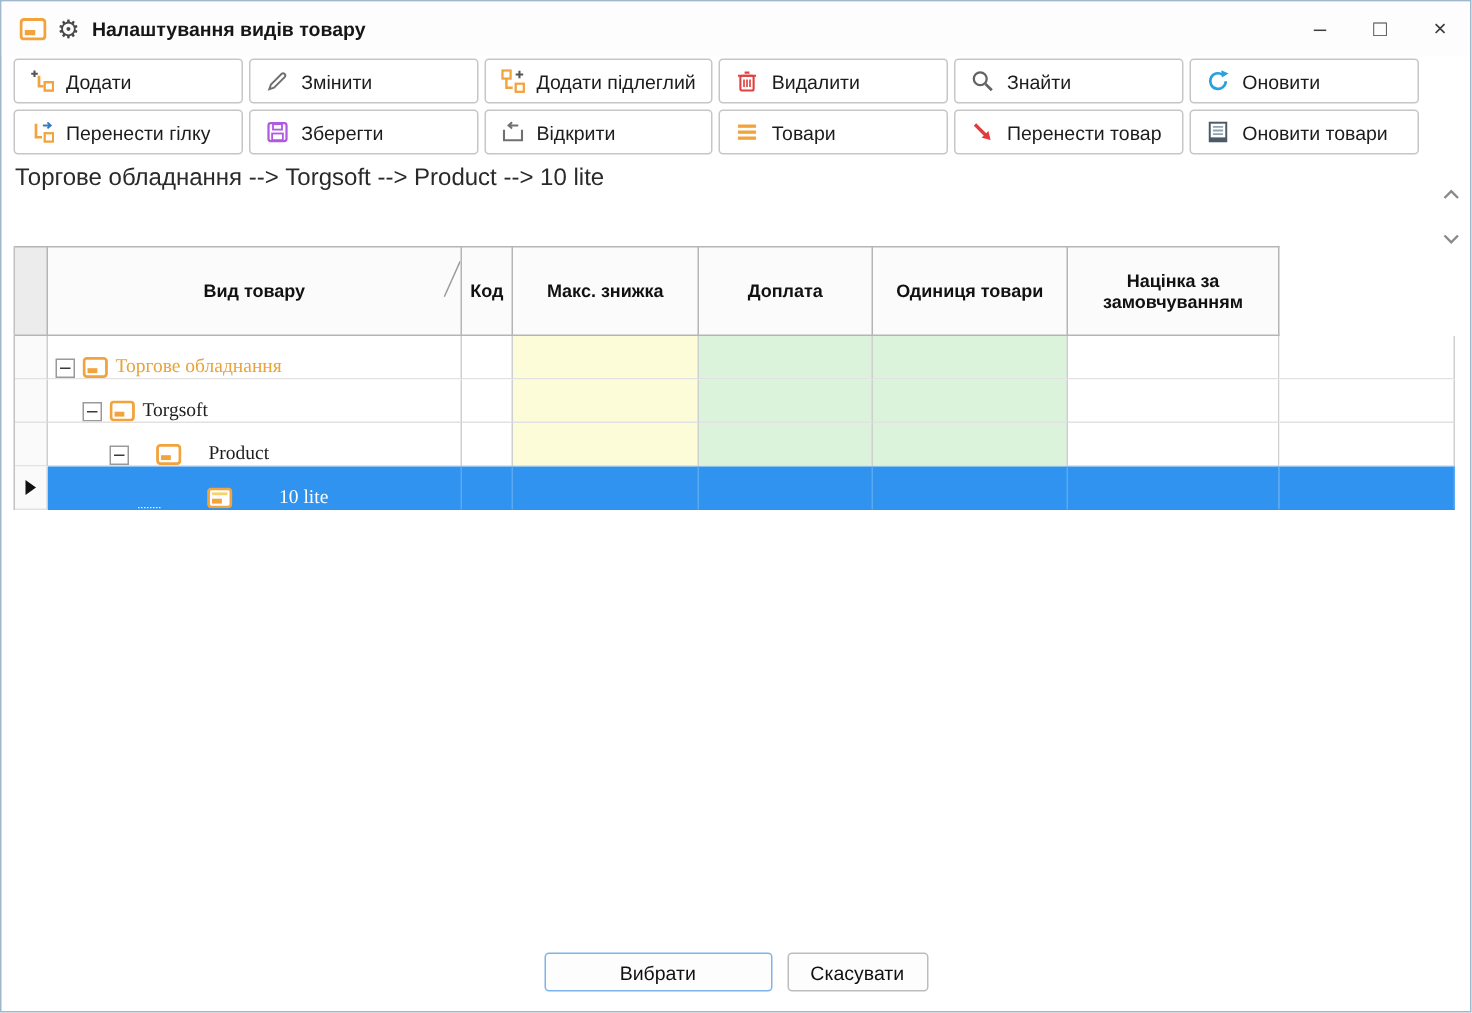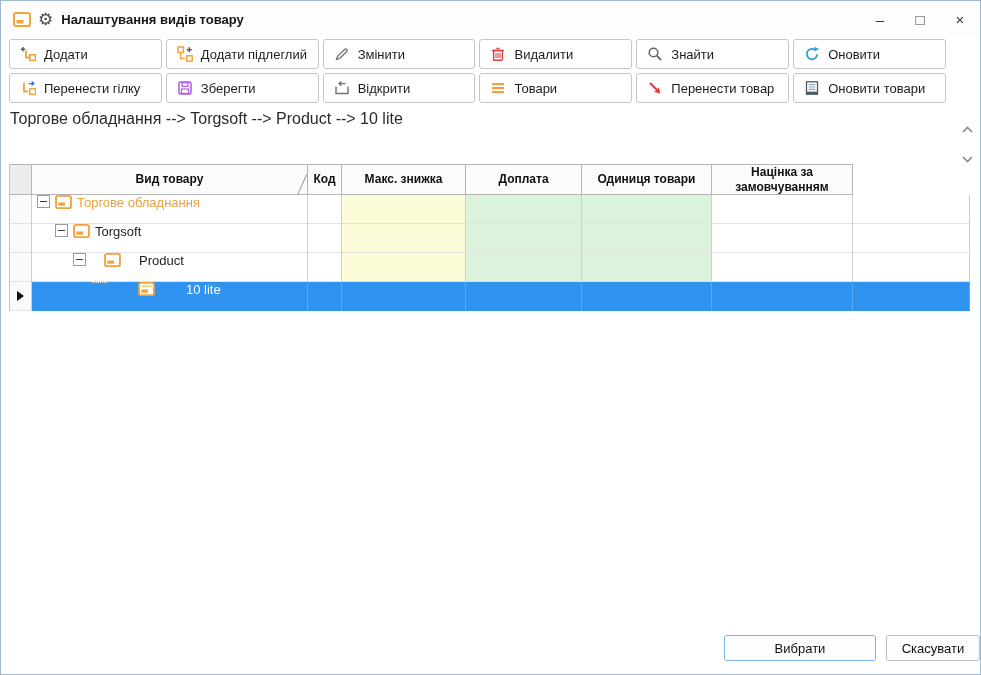--- a/index.html
+++ b/index.html
@@ -31,35 +31,35 @@
 
   
   .scrollbtn { position:absolute; right:5px; width:15px; height:15px; display:flex;
                align-items:center; justify-content:center; cursor:pointer; }
   .scroll-up { top:121px; } .scroll-down { top:151px; }
 
   
   .grid { --cols: 22px 276px 34px 124px 116px 130px 141px 117px;
           position:absolute; left:8px; top:163px; width:960px;
           border-left:1px solid #c2c2c2; font-size:13px; }
-  .hrow { display:grid; grid-template-columns:var(--cols); height:31px; }
+  .hrow { display:grid; grid-template-columns:var(--cols); height:60px; }
   .hcell { border-right:1px solid #b5b5b5; border-top:1px solid #b5b5b5; border-bottom:1px solid #b5b5b5;
            background:#fbfbfb; font-weight:bold; font-size:12px; color:#111;
            display:flex; align-items:center; justify-content:center; text-align:center;
            padding:1px 3px; line-height:1.2; overflow:hidden; position:relative; cursor:pointer; }
   .hcell.hsel { background:#ececec; cursor:default; }
   .sort-mark { position:absolute; right:5px; top:8px; width:1px; height:26px;
                background:#9a9a9a; transform:rotate(24deg); }
 
   .row { display:grid; grid-template-columns:var(--cols); height:29px; }
   .cell { border-right:1px solid #cfcfcf; border-bottom:1px solid #e2e2e2; background:#fff; }
   .c-sel { background:#fafafa; display:flex; align-items:center; justify-content:center; }
   .c-max { background:#fcfcd9; }
   .c-dop, .c-unit { background:#dbf3db; }
-  .c-tree { display:flex; align-items:flex-start; gap:5px; overflow:hidden; cursor:pointer; }
+  .c-tree { display:flex; align-items:flex-end; gap:5px; overflow:hidden; cursor:pointer;font-family:Liberation Serif, serif; }
   .lvl0 { padding-left:5px; } .lvl1 { padding-left:23px; } .lvl2 { padding-left:41px;gap:18px; }
   .lvl3 { padding-left:60px; }
 
   .row.sel .cell:not(.c-sel) { background:#2f93ef; border-bottom-color:#2f93ef; border-right-color:#5aaaf2;gap:31px; }
   .row.sel .tree-label { color:#fff; }
 
   .expand { width:13px; height:13px; border:1px solid #9a9a9a; background:#fff;
             position:relative; flex:none; cursor:pointer; }
   .expand::after { content:""; position:absolute; left:2px; right:2px; top:5px; height:1px; background:#3a3a3a; }
 
@@ -68,21 +68,21 @@
   .lab-root { color:#e8a33c; }
   .lab-norm { color:#1e1e1e; }
 
   .dotline { width:15px; height:1px; border-top:1px dotted #e8f2fd; flex:none; }
 
   .row-marker { width:0; height:0; border-left:7px solid #111; border-top:5px solid transparent;
                 border-bottom:5px solid transparent; }
 
   
   .footer { position:absolute; left:0; right:0; bottom:13px; display:flex;
-            justify-content:flex-end; gap:10px; }
+            justify-content:center; gap:10px; }
   .f-btn { height:26px; border:1px solid #bdbdbd; border-radius:3px; background:#fdfdfd;
            font-size:13px; color:#111; cursor:pointer; font-family:inherit; }
   .btn-select { width:152px; border-color:#7eb4ea; }
   .btn-cancel { width:94px; }
 </style>
 </head>
 <body>
 
 <div class="window">
 
@@ -109,35 +109,35 @@
             <path d="M3 1 v4.4 M0.8 3.2 h4.4" stroke="#555" stroke-width="1.4" fill="none"></path>
             <path d="M6 4.5 v7 h3" stroke="#f2a33c" stroke-width="1.8" fill="none"></path>
             <rect x="9.8" y="8.8" width="5.6" height="5.6" fill="#fff" stroke="#f2a33c" stroke-width="1.6"></rect>
           </svg>
       </span>
       <span>Додати</span>
     </button>
     <button class="tb-btn">
       <span class="tb-ic">
         <svg width="16" height="16" viewBox="0 0 16 16">
+            <path d="M2.5 13.5 L3.6 10.4 L10.8 3.2 a1.5 1.5 0 0 1 2.1 2.1 L5.7 12.5 z" fill="#fff" stroke="#707070" stroke-width="1.3"></path>
+          </svg>
+      </span>
+      <span>Змінити</span>
+    </button>
+    <button class="tb-btn">
+      <span class="tb-ic">
+        <svg width="16" height="16" viewBox="0 0 16 16">
             <rect x="1" y="1" width="5.4" height="5.4" fill="#fff" stroke="#f2a33c" stroke-width="1.5"></rect>
             <path d="M3.6 6.5 v6 h4.2" stroke="#f2a33c" stroke-width="1.6" fill="none"></path>
             <rect x="9.8" y="9.8" width="5.4" height="5.4" fill="#fff" stroke="#f2a33c" stroke-width="1.5"></rect>
             <path d="M12.3 1.2 v5 M9.8 3.7 h5" stroke="#555" stroke-width="1.4" fill="none"></path>
           </svg>
       </span>
       <span>Додати підлеглий</span>
-    </button>
-    <button class="tb-btn">
-      <span class="tb-ic">
-        <svg width="16" height="16" viewBox="0 0 16 16">
-            <path d="M2.5 13.5 L3.6 10.4 L10.8 3.2 a1.5 1.5 0 0 1 2.1 2.1 L5.7 12.5 z" fill="#fff" stroke="#707070" stroke-width="1.3"></path>
-          </svg>
-      </span>
-      <span>Змінити</span>
     </button>
     <button class="tb-btn">
       <span class="tb-ic">
         <svg width="16" height="16" viewBox="0 0 16 16">
             <rect x="3.6" y="4.5" width="8.8" height="9.8" rx="1" fill="#fff" stroke="#e04040" stroke-width="1.4"></rect>
             <path d="M2 4.5 h12 M6.4 2.4 h3.2" stroke="#e04040" stroke-width="1.4" fill="none"></path>
             <path d="M6 7 v5 M8 7 v5 M10 7 v5" stroke="#e04040" stroke-width="1.1" fill="none"></path>
           </svg>
       </span>
       <span>Видалити</span>

